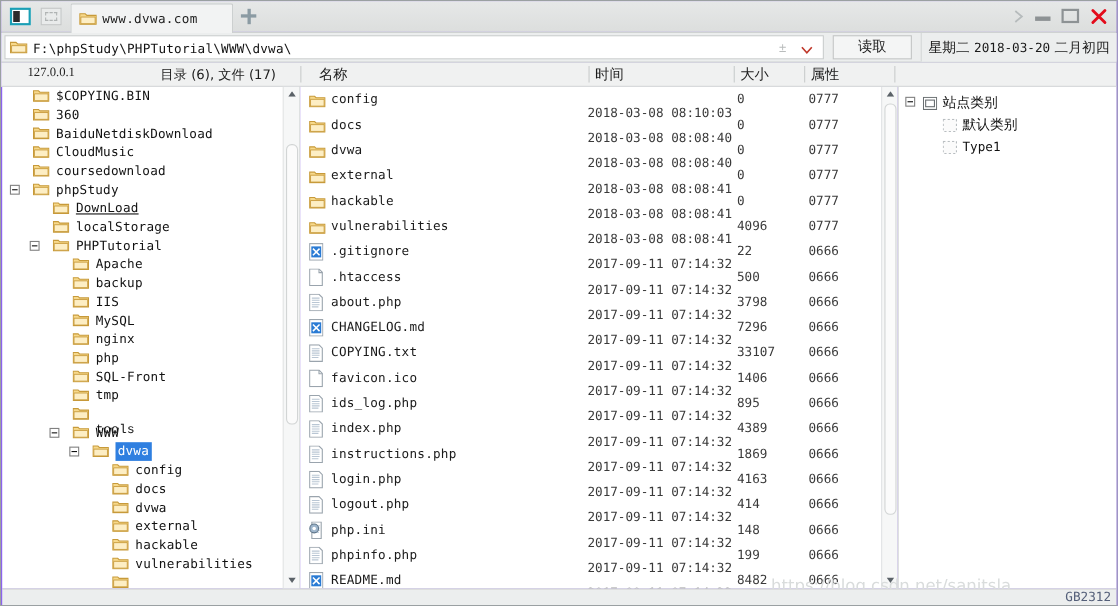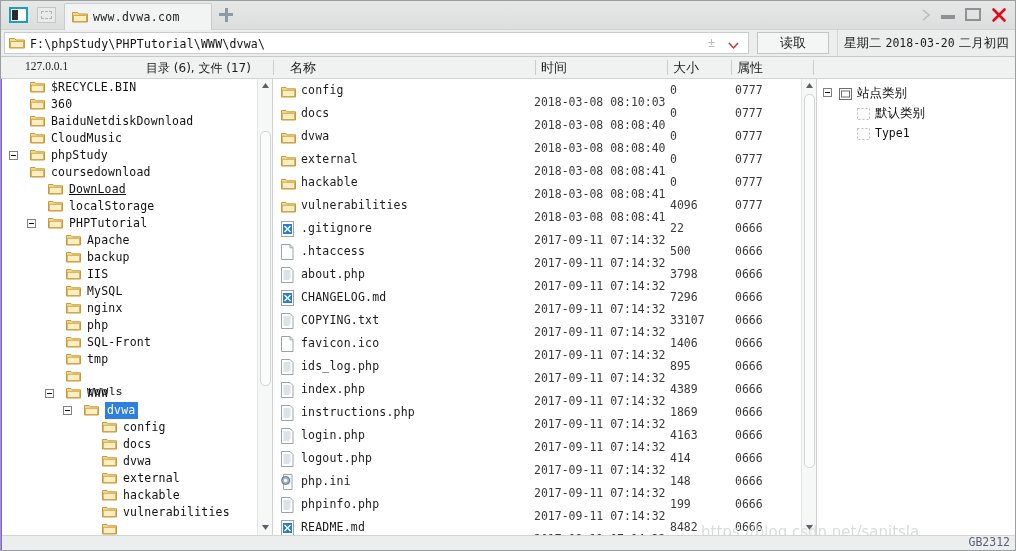--- a/index.html
+++ b/index.html
@@ -318,21 +318,21 @@
     <span class="colsep" style="left:812px"></span>
   </div>
 
   <div class="leftpane">
     <div class="tree" id="tree-root">
         <div class="trow">
           <span class="fold" style="left: 28px;"><svg width="15" height="12" viewBox="0 0 15 12">
               <path d="M0.5 1.5h4.5l1.3 1.3h8.2v8.2h-14z" fill="#f7d98b" stroke="#c79a3a" stroke-width="1"></path>
               <path d="M1.3 4.3h12.4v6.2h-12.4z" fill="#fdeec4" stroke="#c79a3a" stroke-width="0.8"></path>
             </svg></span>
-          <span class="tlabel" style="position: absolute; left: 49px; top: 0px;">$RECYCLE.BIN</span>
+          <span class="tlabel" style="position: absolute; left: 49px; top: 0px;">$COPYING.BIN</span>
         </div>
         <div class="trow">
           <span class="fold" style="left: 28px;"><svg width="15" height="12" viewBox="0 0 15 12">
               <path d="M0.5 1.5h4.5l1.3 1.3h8.2v8.2h-14z" fill="#f7d98b" stroke="#c79a3a" stroke-width="1"></path>
               <path d="M1.3 4.3h12.4v6.2h-12.4z" fill="#fdeec4" stroke="#c79a3a" stroke-width="0.8"></path>
             </svg></span>
           <span class="tlabel" style="position: absolute; left: 49px; top: 0px;">360</span>
         </div>
         <div class="trow">
           <span class="fold" style="left: 28px;"><svg width="15" height="12" viewBox="0 0 15 12">
@@ -340,35 +340,35 @@
               <path d="M1.3 4.3h12.4v6.2h-12.4z" fill="#fdeec4" stroke="#c79a3a" stroke-width="0.8"></path>
             </svg></span>
           <span class="tlabel" style="position: absolute; left: 49px; top: 0px;">BaiduNetdiskDownload</span>
         </div>
         <div class="trow">
           <span class="fold" style="left: 28px;"><svg width="15" height="12" viewBox="0 0 15 12">
               <path d="M0.5 1.5h4.5l1.3 1.3h8.2v8.2h-14z" fill="#f7d98b" stroke="#c79a3a" stroke-width="1"></path>
               <path d="M1.3 4.3h12.4v6.2h-12.4z" fill="#fdeec4" stroke="#c79a3a" stroke-width="0.8"></path>
             </svg></span>
           <span class="tlabel" style="position: absolute; left: 49px; top: 0px;">CloudMusic</span>
+        </div>
+        <div class="trow">
+          <span class="fold" style="left: 28px;"><svg width="15" height="12" viewBox="0 0 15 12">
+              <path d="M0.5 1.5h4.5l1.3 1.3h8.2v8.2h-14z" fill="#f7d98b" stroke="#c79a3a" stroke-width="1"></path>
+              <path d="M1.3 4.3h12.4v6.2h-12.4z" fill="#fdeec4" stroke="#c79a3a" stroke-width="0.8"></path>
+            </svg></span>
+          <span class="tlabel" style="position: absolute; left: 49px; top: 0px;">coursedownload</span>
         </div>
         <div class="trow">
           <span class="tgl" style="left: 7px;"></span>
           <span class="fold" style="left: 28px;"><svg width="15" height="12" viewBox="0 0 15 12">
               <path d="M0.5 1.5h4.5l1.3 1.3h8.2v8.2h-14z" fill="#f7d98b" stroke="#c79a3a" stroke-width="1"></path>
               <path d="M1.3 4.3h12.4v6.2h-12.4z" fill="#fdeec4" stroke="#c79a3a" stroke-width="0.8"></path>
             </svg></span>
           <span class="tlabel" style="position: absolute; left: 49px; top: 0px;">phpStudy</span>
-        </div>
-        <div class="trow">
-          <span class="fold" style="left: 28px;"><svg width="15" height="12" viewBox="0 0 15 12">
-              <path d="M0.5 1.5h4.5l1.3 1.3h8.2v8.2h-14z" fill="#f7d98b" stroke="#c79a3a" stroke-width="1"></path>
-              <path d="M1.3 4.3h12.4v6.2h-12.4z" fill="#fdeec4" stroke="#c79a3a" stroke-width="0.8"></path>
-            </svg></span>
-          <span class="tlabel" style="position: absolute; left: 49px; top: 0px;">coursedownload</span>
         </div>
         <div class="trow">
           <span class="fold" style="left: 46px;"><svg width="15" height="12" viewBox="0 0 15 12">
               <path d="M0.5 1.5h4.5l1.3 1.3h8.2v8.2h-14z" fill="#f7d98b" stroke="#c79a3a" stroke-width="1"></path>
               <path d="M1.3 4.3h12.4v6.2h-12.4z" fill="#fdeec4" stroke="#c79a3a" stroke-width="0.8"></path>
             </svg></span>
           <span class="tlabel" style="position: absolute; left: 67px; top: 0px; text-decoration: underline;">DownLoad</span>
         </div>
         <div class="trow">
           <span class="fold" style="left: 46px;"><svg width="15" height="12" viewBox="0 0 15 12">

